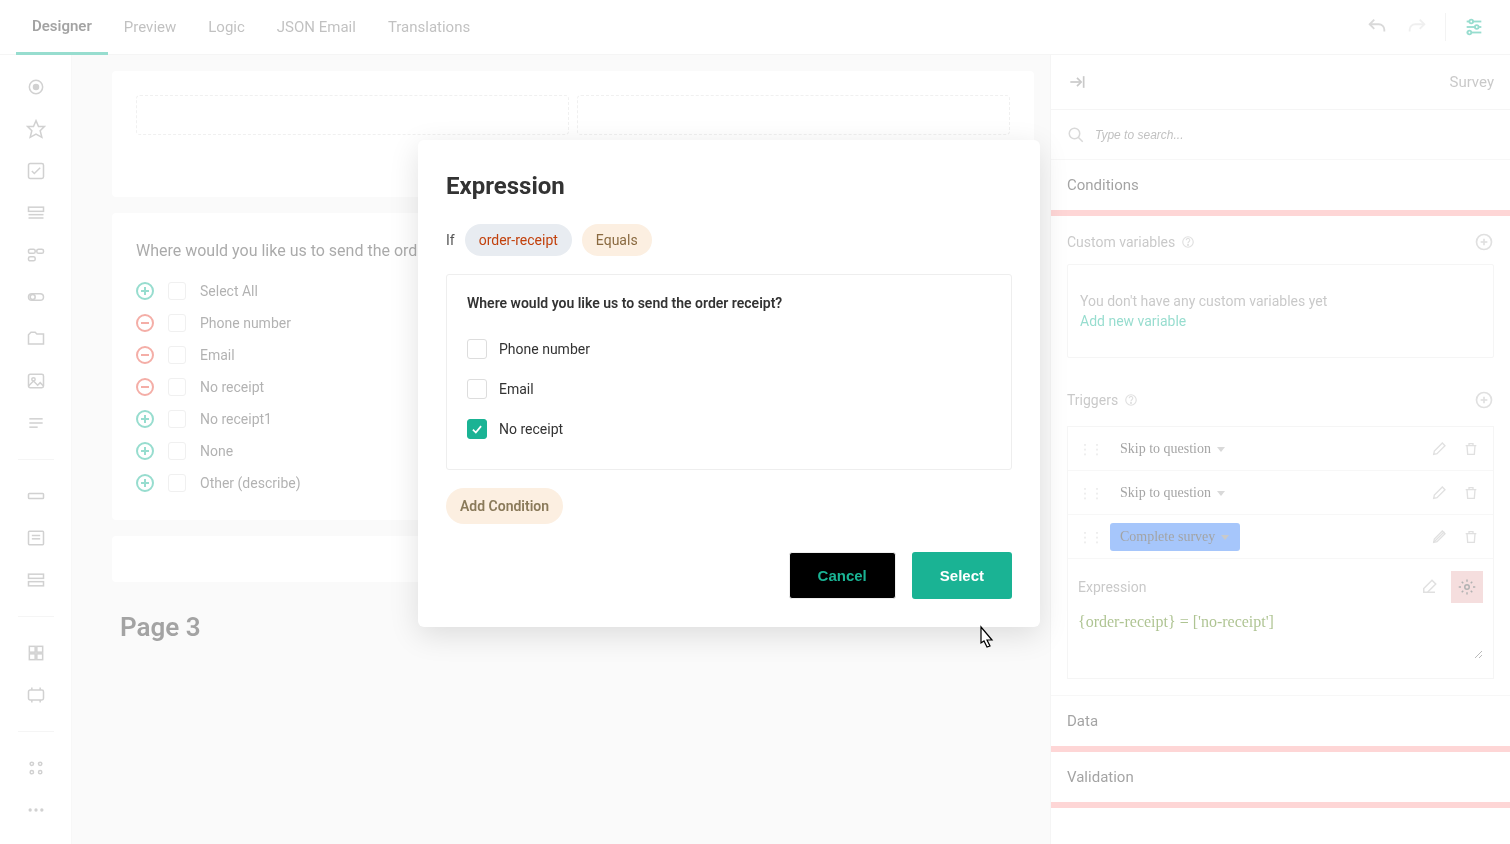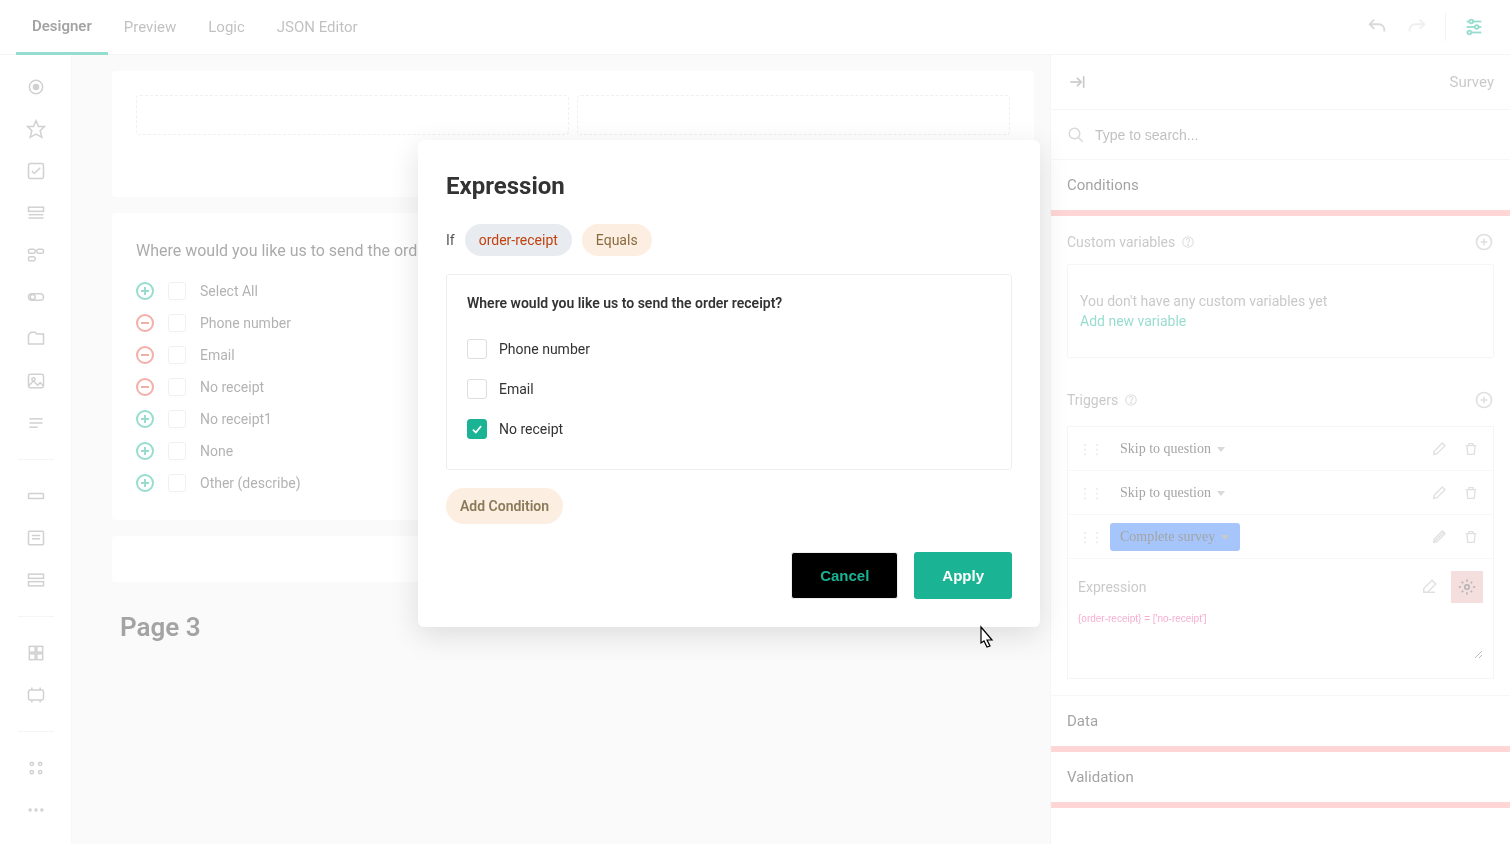--- a/index.html
+++ b/index.html
@@ -39,42 +39,42 @@
 .q-item .circ.minus { border-color: #e74c3c; color: #e74c3c; }
 .q-item .cb { width: 18px; height: 18px; border: 1px solid #ddd; border-radius: 3px; }
 .q-item .lbl { color: #555; }
 .page-title { font-size: 26px; font-weight: 600; color: #333; margin: 30px 0 8px 8px; }
 
 
 .prop { width: 460px; border-left: 1px solid #e8e8e8; background: #fff; display: flex; flex-direction: column; }
 .prop-header { height: 55px; border-bottom: 1px solid #e8e8e8; display: flex; align-items: center; padding: 0 16px; justify-content: space-between; color: #888; }
 .prop-header .title { font-size: 15px; margin-left: 8px; }
 .search-row { height: 50px; border-bottom: 1px solid #eee; display: flex; align-items: center; padding: 0 16px; gap: 10px; color: #aaa; }
-.search-row input { border: none; outline: none; font-size: 14px; flex: 1; }
+.search-row input { border: none; outline: none; font-size: 12px; flex: 1; font-style: italic; }
 .section-header { padding: 16px 16px; font-size: 15px; color: #333; border-bottom: 6px solid #fca5a5; }
 .section-body { padding: 16px; }
 .sub-label { color: #888; font-size: 14px; display: flex; align-items: center; gap: 6px; }
 .cv-box { border: 1px solid #e8e8e8; border-radius: 2px; margin-top: 12px; padding: 28px 12px; text-align: left; color: #888; }
 .cv-box .link { color: #1ab394; margin-top: 4px; cursor: pointer; }
 .trig-header { display: flex; align-items: center; justify-content: space-between; padding: 16px 16px 10px 16px; color: #888; }
 .trig-list { border: 1px solid #e8e8e8; margin: 6px 16px 16px 16px; }
 .trig-item { height: 44px; display: flex; align-items: center; padding: 0 10px; gap: 8px; border-bottom: 1px solid #eee; }
 .trig-item:last-of-type { border-bottom: none; }
 .trig-handle { color: #ccc; cursor: grab; letter-spacing: -2px; }
 .trig-chip { padding: 6px 10px; border-radius: 3px; display: flex; align-items: center; gap: 5px; cursor: pointer; font-family: Liberation Serif, serif; }
 .trig-chip.red { background: #3b82f6; }
 .trig-item .spacer { flex: 1; }
 .trig-item .ico { color: #bbb; cursor: pointer; padding: 4px; }
 .trig-expr { padding: 12px 10px 16px 10px; }
 .trig-expr .row1 { display: flex; align-items: center; justify-content: space-between; margin-bottom: 10px; }
 .trig-expr .expr-label { color: #888; }
 .trig-expr .tool { display: flex; gap: 6px; }
 .trig-expr .tool .tb { width: 32px; height: 32px; display: flex; align-items: center; justify-content: center; cursor: pointer; }
 .trig-expr .tool .tb.active { background: #e9b5b5; }
-.trig-expr textarea { width: 100%; height: 46px; border: none; resize: vertical; font-family: Liberation Sans, sans-serif; font-size: 10px; color: #ec4899; outline: none; }
+.trig-expr textarea { width: 100%; height: 46px; border: none; resize: vertical; font-family: Liberation Serif, serif; font-size: 16px; color: #4d7c0f; outline: none; }
 
 
 .overlay { position: absolute; inset: 0; background: rgba(255,255,255,0.55); z-index: 10; }
 
 
 .modal { position: absolute; z-index: 20; left: 418px; top: 140px; width: 622px; background: #fff; border-radius: 6px; box-shadow: 0 8px 30px rgba(0,0,0,0.12); padding: 32px 28px 28px 28px; }
 .modal h2 { font-size: 24px; font-weight: 700; margin-bottom: 24px; }
 .modal .cond-row { display: flex; align-items: center; gap: 10px; margin-bottom: 18px; }
 .modal .cond-if { color: #555; }
 .modal .chip { padding: 8px 14px; border-radius: 20px; font-size: 14px; }
@@ -98,21 +98,22 @@
 </style>
 </head>
 <body>
 
 <div class="app">
 
   <div class="toptabs">
     <div class="tab active">Designer</div>
     <div class="tab">Preview</div>
     <div class="tab">Logic</div>
-    <div class="tab">JSON Editor</div>
+    <div class="tab">JSON Email</div>
+    <div class="tab">Translations</div>
     <div class="spacer"></div>
     <div class="iconbtn">
       <svg width="22" height="22" viewBox="0 0 24 24" fill="none" stroke="currentColor" stroke-width="2">
           <path d="M9 14l-5-5 5-5"></path>
           <path d="M4 9h10a6 6 0 016 6v2"></path>
         </svg>
     </div>
     <div class="iconbtn" style="opacity:.4">
       <svg width="22" height="22" viewBox="0 0 24 24" fill="none" stroke="currentColor" stroke-width="2">
           <path d="M15 14l5-5-5-5"></path>
@@ -518,21 +519,21 @@
           <svg width="14" height="14" viewBox="0 0 24 24" fill="none" stroke="#fff" stroke-width="3">
             <polyline points="5,13 10,18 19,7"></polyline>
           </svg>
         </div>
       <span>No receipt</span>
     </div>
   </div>
   <span class="add-cond">Add Condition</span>
   <div class="footer">
     <button class="btn cancel">Cancel</button>
-    <button class="btn apply">Apply</button>
+    <button class="btn apply">Select</button>
   </div>
 </div>
 
 <div class="cursor">
   <svg width="22" height="26" viewBox="0 0 22 26">
       <path d="M6 2v16l3-2 3 6 3-1-3-6h5z" fill="#fff" stroke="#000" stroke-width="1.2"></path>
     </svg>
 </div>
 
 </body></html>

